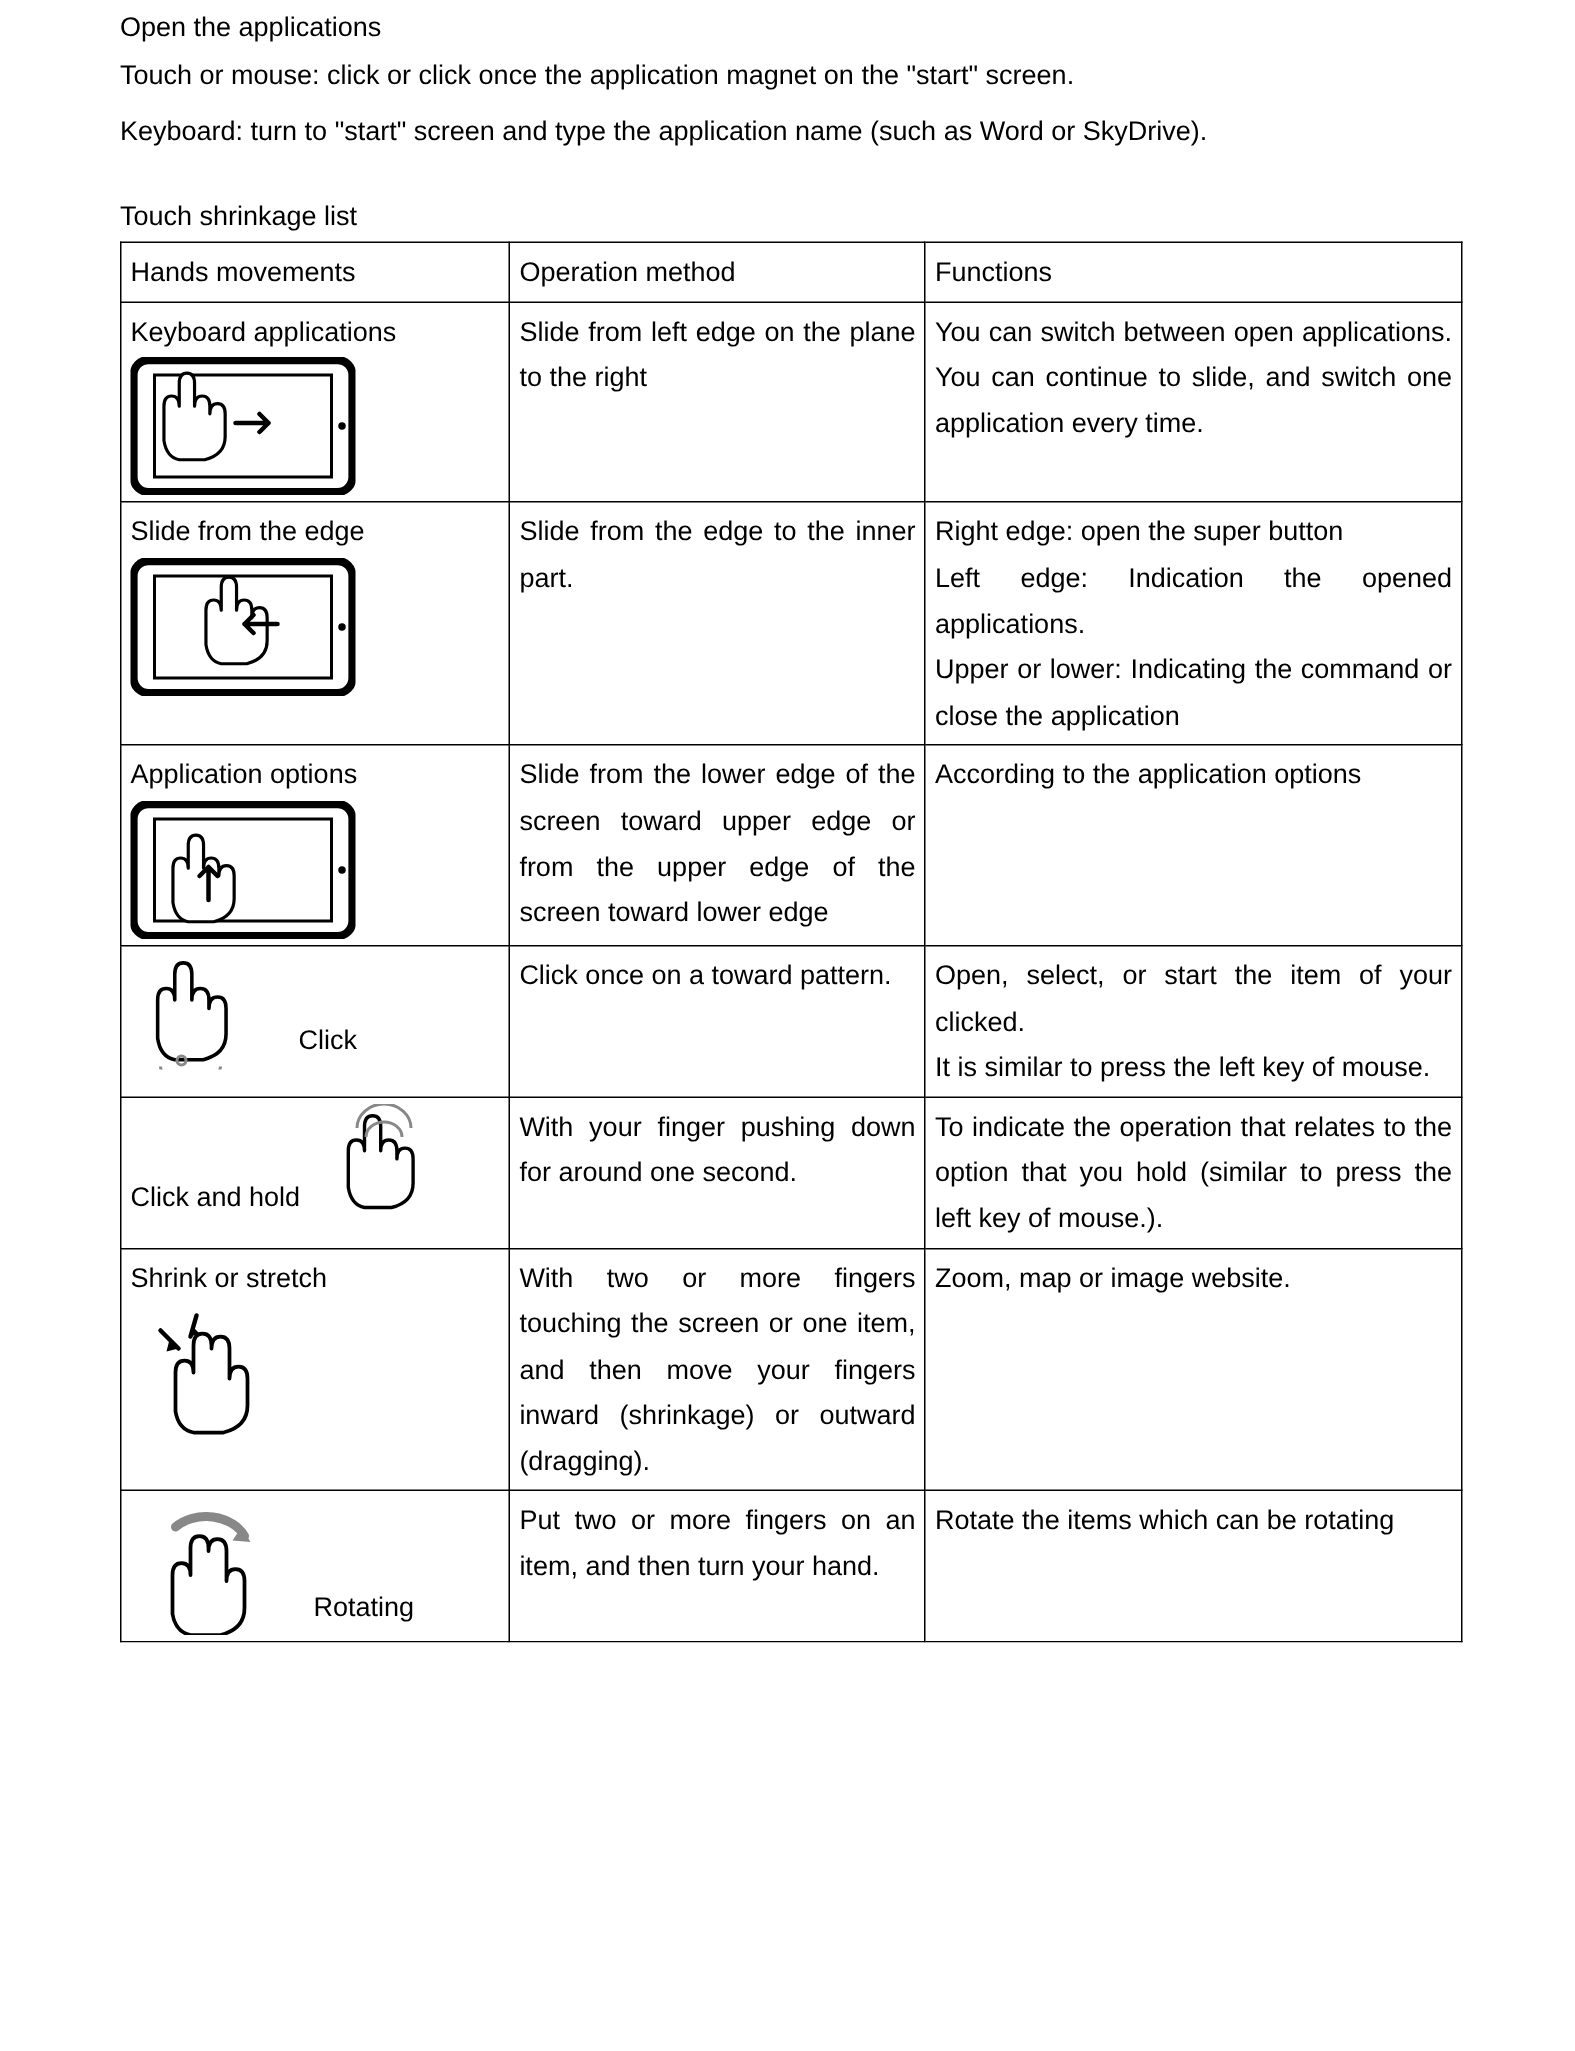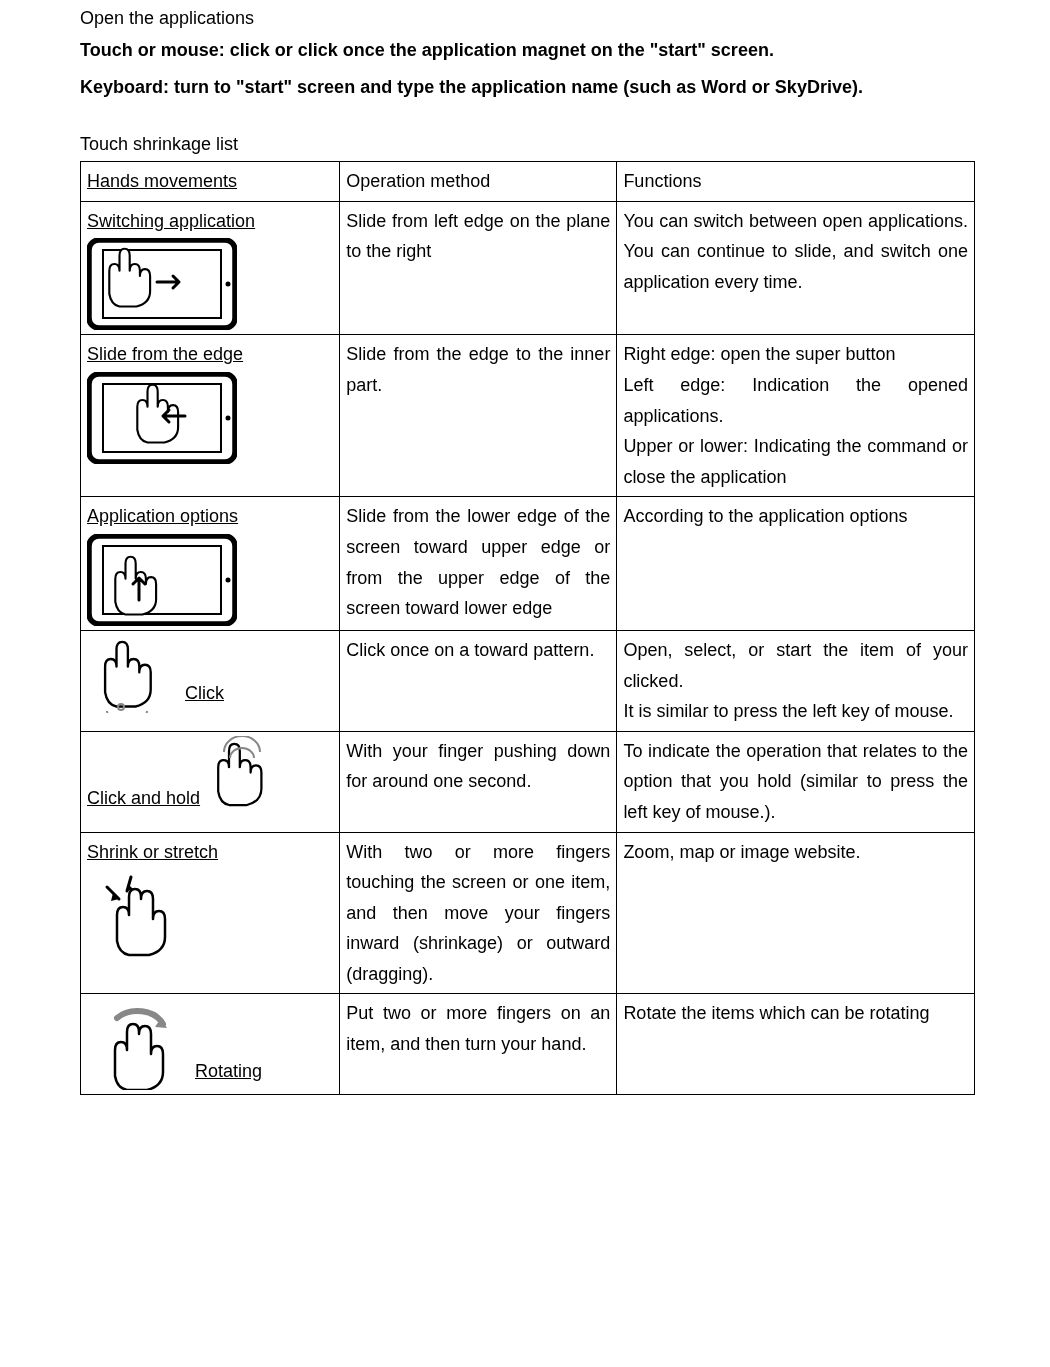--- a/index.html
+++ b/index.html
@@ -16,46 +16,45 @@
     box-sizing: border-box;
   }
   .section-heading {
     font-weight: normal;
     margin: 0 0 6px 0;
   }
   .para {
     margin: 0 0 6px 0;
     line-height: 1.7;
     text-align: justify;
-    font-weight: bold;
   }
   .gap { height: 26px; }
   table.touch {
     border-collapse: collapse;
     width: 100%;
     margin-top: 2px;
   }
   table.touch td {
     border: 1px solid #000;
     vertical-align: top;
     padding: 4px 6px 4px 6px;
     line-height: 1.7;
   }
-  table.touch td:nth-child(1) { width: 29%; text-decoration: underline; }
+  table.touch td:nth-child(1) { width: 29%; }
   table.touch td:nth-child(2) { width: 31%; text-align: justify; }
   table.touch td:nth-child(3) { width: 40%; text-align: justify; }
   .justify { text-align: justify; }
   .hand-label { margin: 0 0 2px 0; }
   .hand-cell { padding-bottom: 6px; }
 
   
   svg.tablet { width: 150px; height: 92px; display: block; }
   svg.handonly { width: 110px; height: 90px; display: block; }
   svg.small-hand { width: 90px; height: 78px; display: block; }
-  .inline-wrap { display: flex; align-items: flex-end; gap: 8px; }
+  .inline-wrap { display: flex; align-items: flex-end; gap: 22px; }
 </style>
 </head>
 <body>
 
 <svg width="0" height="0" style="position:absolute">
   <defs>
     <g id="tablet-frame">
       <rect x="2" y="2" width="146" height="88" rx="10" ry="10" fill="none" stroke="#000" stroke-width="5.5"></rect>
       <rect x="16" y="12" width="118" height="68" fill="none" stroke="#000" stroke-width="2"></rect>
       <circle cx="141" cy="46" r="2.5" fill="#000"></circle>
@@ -83,21 +82,21 @@
   <table class="touch">
     <tbody>
         <tr>
       <td>Hands movements</td>
       <td>Operation method</td>
       <td>Functions</td>
     </tr>
 
     <tr>
       <td class="hand-cell">
-        <div class="hand-label">Switching application</div>
+        <div class="hand-label">Keyboard applications</div>
         <svg class="tablet">
           <use href="#tablet-frame"></use>
           <g transform="translate(-10,-8) scale(0.85)">
                 <use href="#hand-point"></use>
               </g>
           <path d="M70 44 l22 0 M86 38 l6 6 l-6 6" fill="none" stroke="#000" stroke-width="3" stroke-linecap="round" stroke-linejoin="round"></path>
         </svg>
       </td>
       <td>Slide from left edge on the plane to the right</td>
       <td class="justify">You can switch between open applications. You can continue to slide, and switch one application every time.</td>

